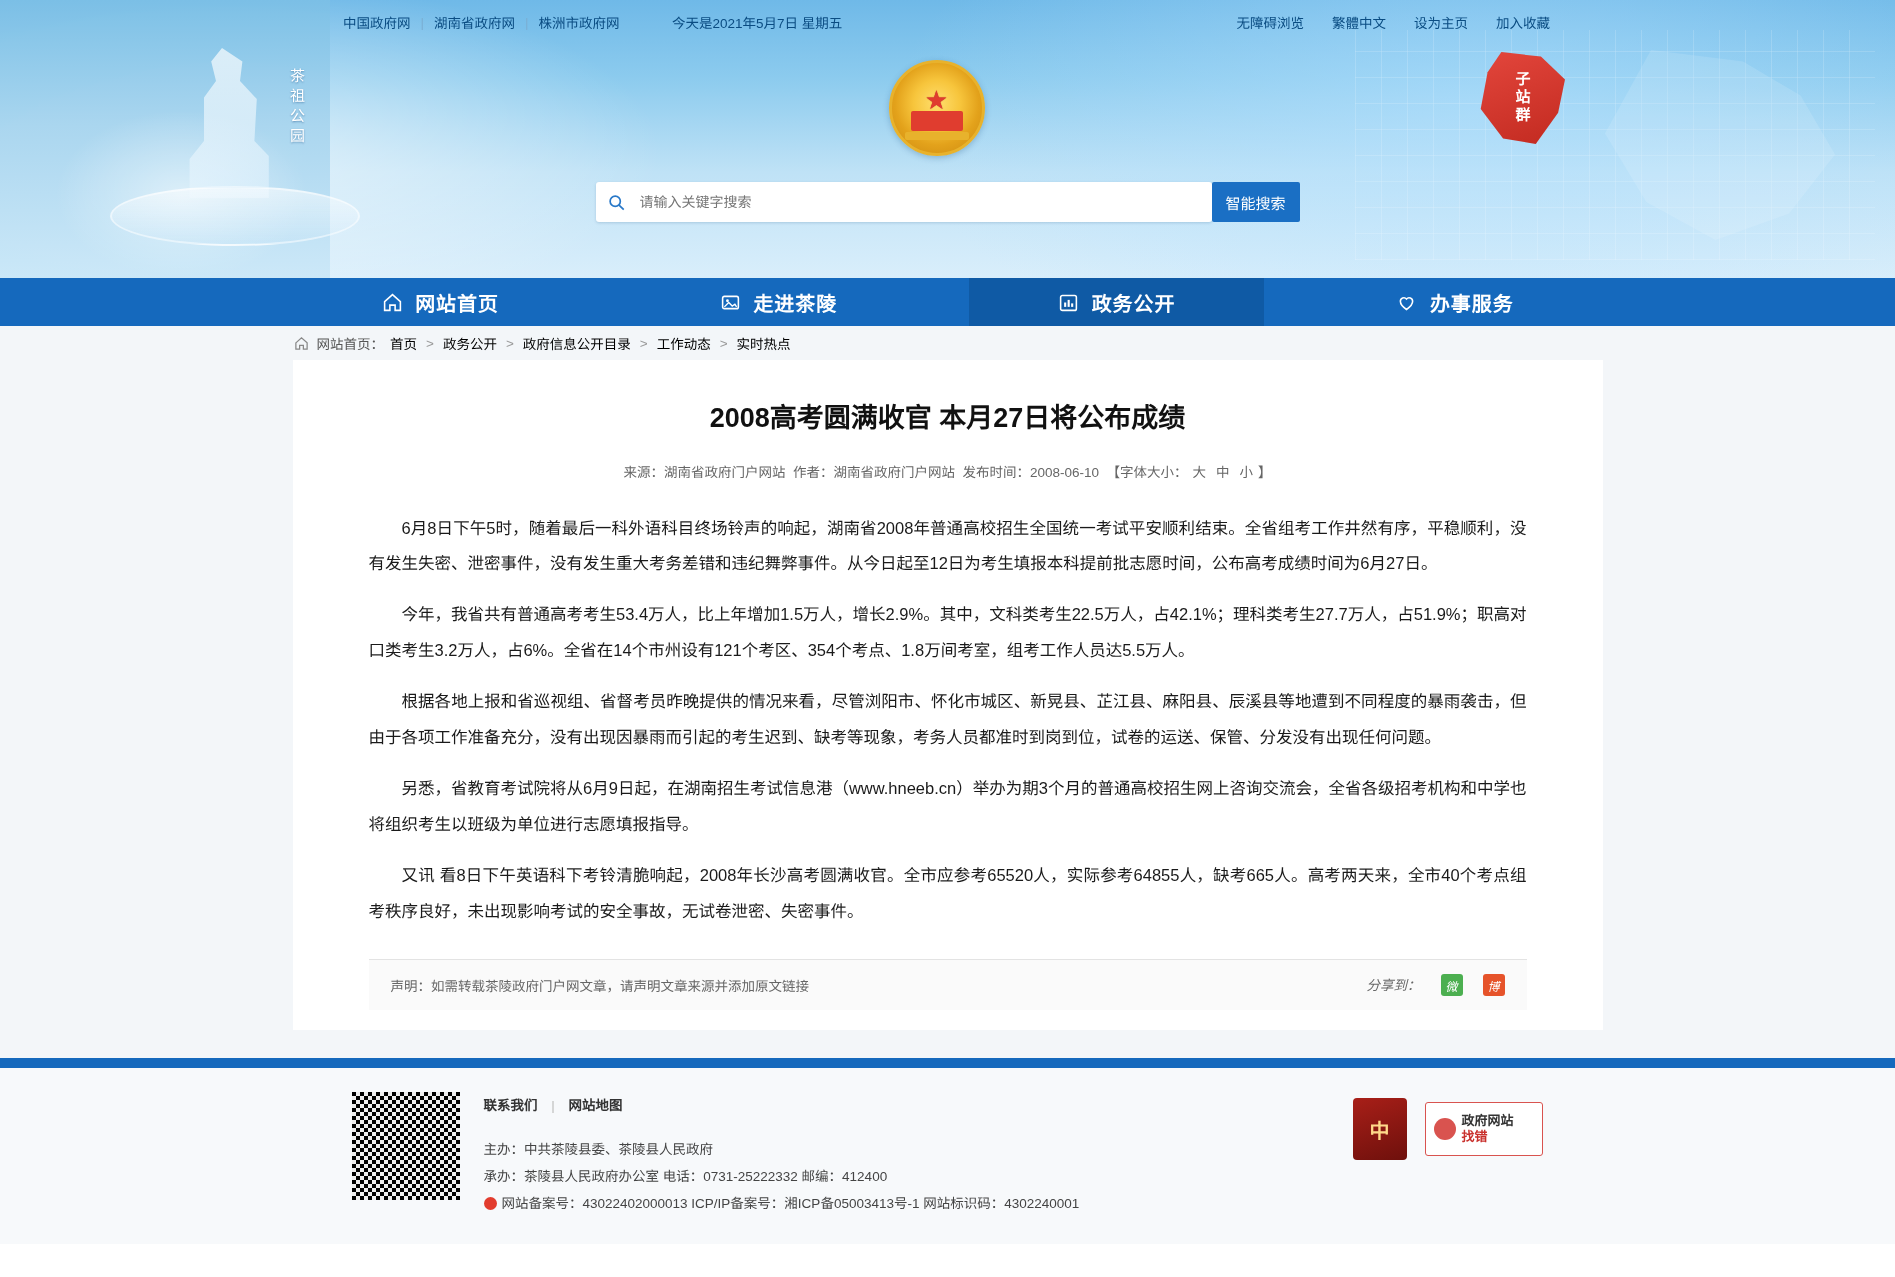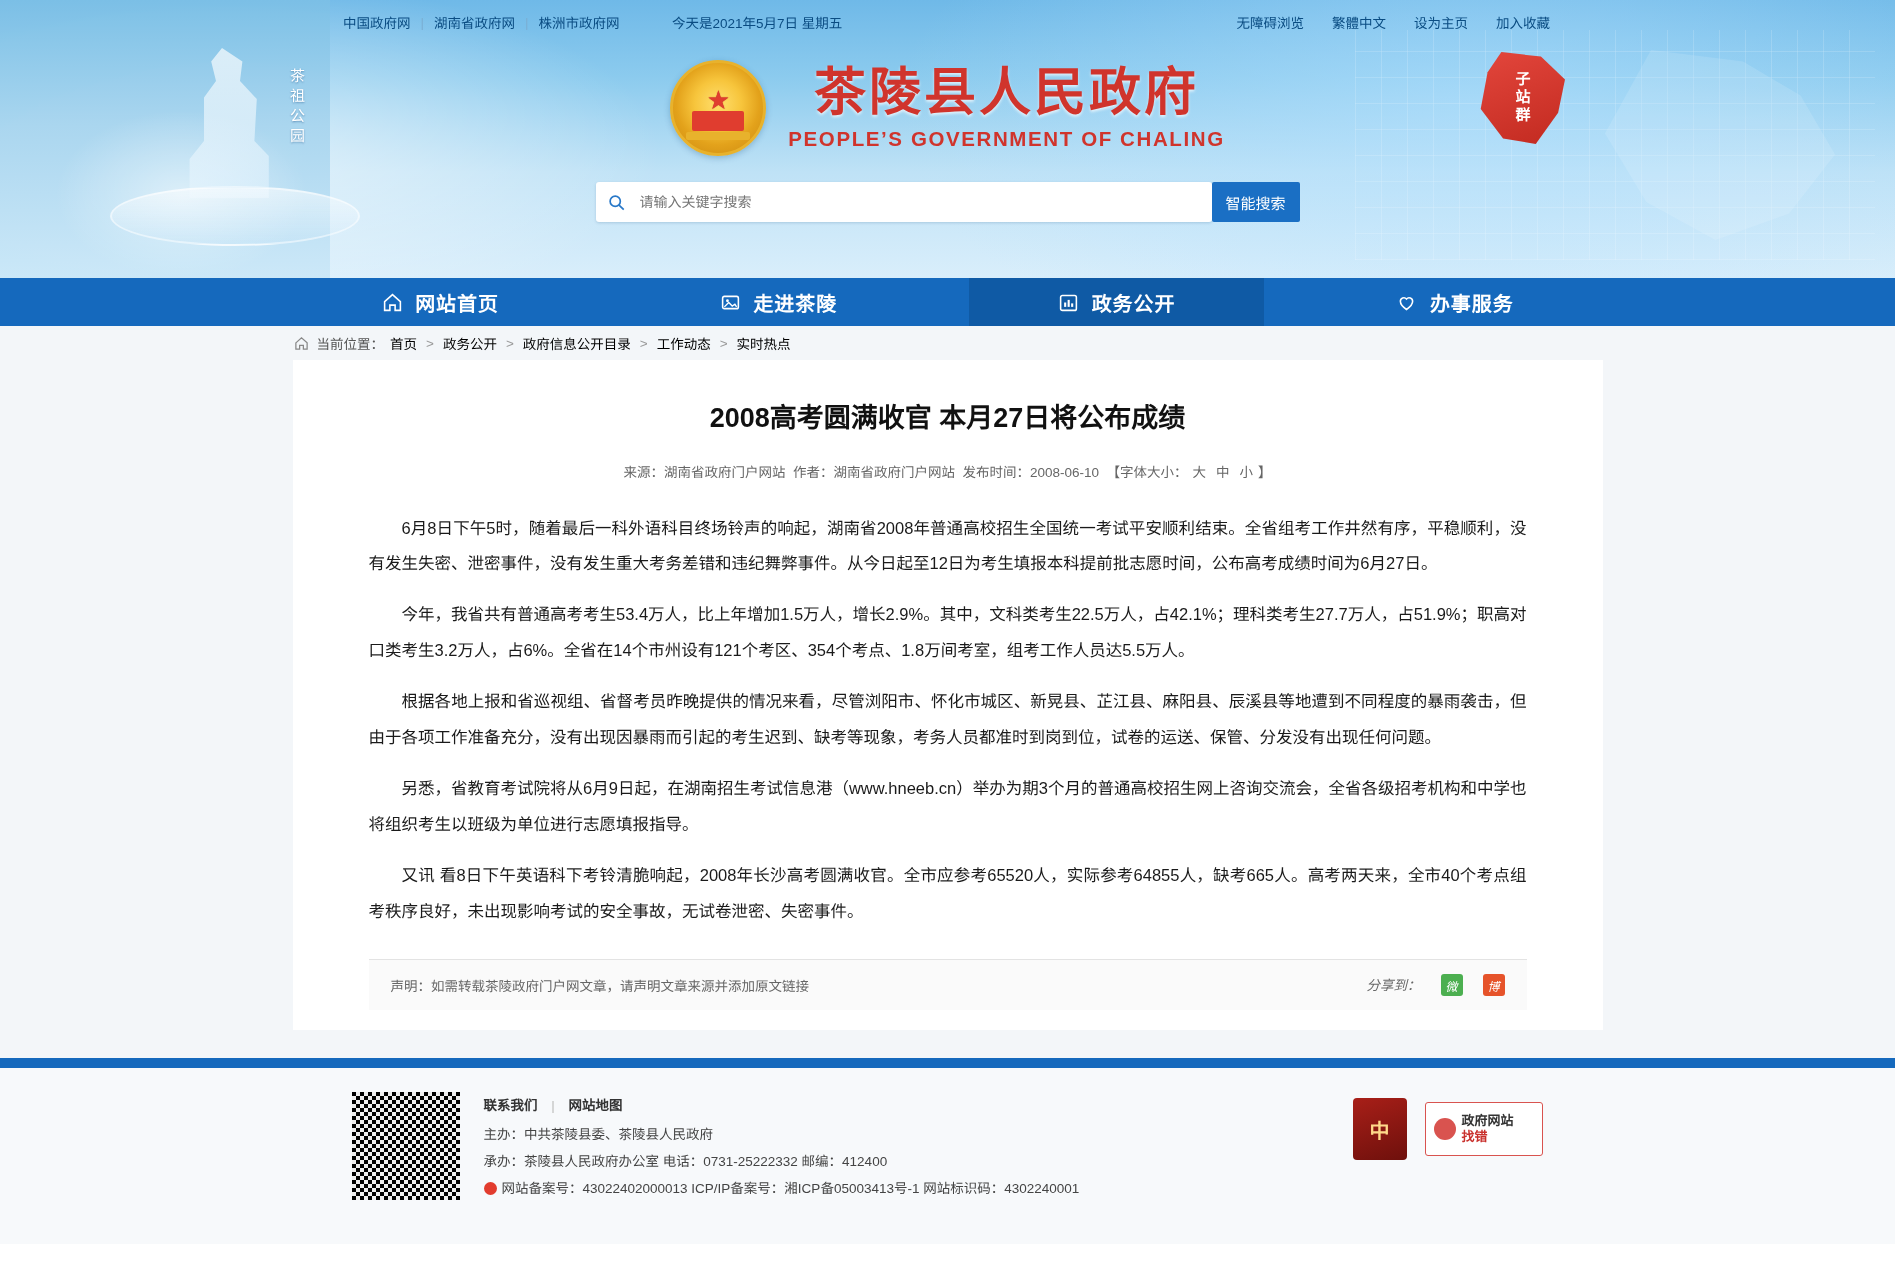--- a/index.html
+++ b/index.html
@@ -204,21 +204,21 @@
   }
   .footer-inner { width:1310px; margin:0 auto; display:flex; padding-top:24px; position:relative; }
   .qr {
     width:108px; height:108px; margin-left:59px;
     background:
       repeating-linear-gradient(0deg,#111 0 4px, #fff 4px 8px),
       repeating-linear-gradient(90deg,#111 0 4px, #fff 4px 8px);
     background-blend-mode: difference;
   }
   .foot-text { margin-left:24px; font-size:13.5px; color:#444; line-height:2.0; }
-  .foot-links { font-weight:700; color:#333; margin-bottom:2px; }
+  .foot-links { font-weight:700; color:#333; margin-bottom:17px; }
   .foot-links .bar { color:#bbb; margin:0 10px; font-weight:400; }
   .foot-text .badge-ico {
     display:inline-block; width:13px;height:13px;border-radius:50%;
     background:#e23c2e; margin-right:5px; vertical-align:-2px;
   }
   .foot-right { position:absolute; right:60px; top:30px; display:flex; align-items:center; gap:18px; }
   .seal {
     width:54px;height:62px;border-radius:4px;
     background:linear-gradient(160deg,#a81f18,#6e100c);
     display:flex;align-items:center;justify-content:center;color:#ffd98a;font-size:20px;font-weight:700;
@@ -256,24 +256,20 @@
         <a href="#">繁體中文</a>
         <a href="#">设为主页</a>
         <a href="#">加入收藏</a>
       </div>
     </div>
 
     <div class="logo-row">
       <div class="emblem">
         <div class="star">★</div>
         <div class="gate"></div>
-      </div>
-      <div class="title-block">
-        <div class="site-title">茶陵县人民政府</div>
-        <div class="site-title-en">PEOPLE’S GOVERNMENT OF CHALING</div>
       </div>
     </div>
 
     <div class="substation">
       <span>子站群</span>
     </div>
 
     <div class="search-row">
       <div class="search-box">
         <span class="s-icon">
@@ -330,21 +326,21 @@
     </div>
   </div>
 
   <div class="crumb-wrap">
     <div class="crumb">
       <span class="home-ico">
         <svg width="15" height="15" viewBox="0 0 24 24">
             <path d="M3 11L12 3l9 8v10h-6v-6H9v6H3z" fill="none" stroke="#888" stroke-width="2"></path>
           </svg>
       </span>
-      <span>当前位置：</span>
+      <span>网站首页：</span>
       <a href="#">首页</a>
       <span class="gt">&gt;</span>
       <a href="#">政务公开</a>
       <span class="gt">&gt;</span>
       <a href="#">政府信息公开目录</a>
       <span class="gt">&gt;</span>
       <a href="#">工作动态</a>
       <span class="gt">&gt;</span>
       <a href="#">实时热点</a>
     </div>

